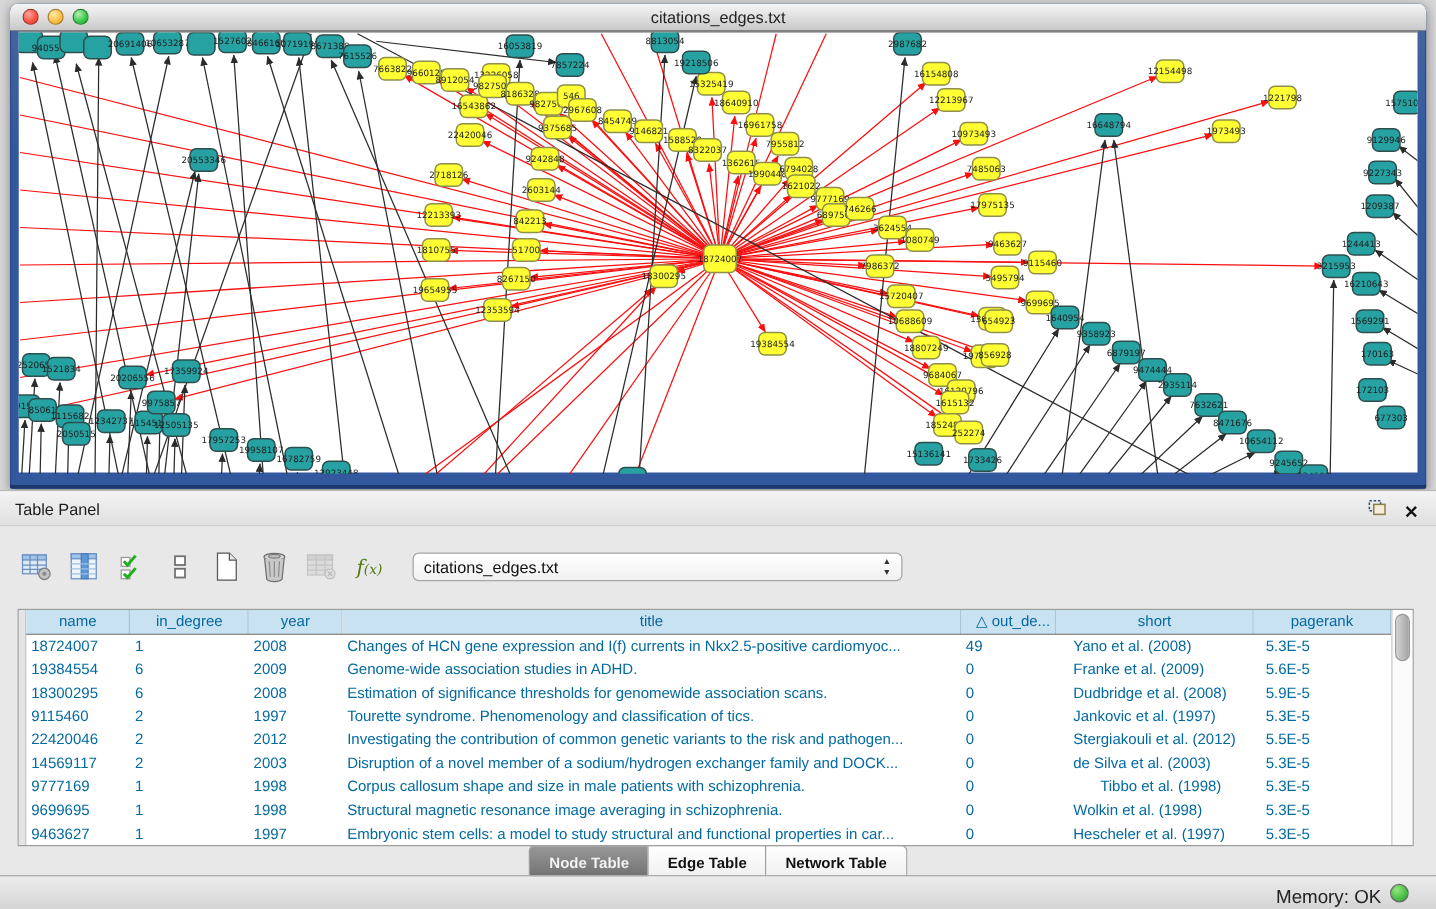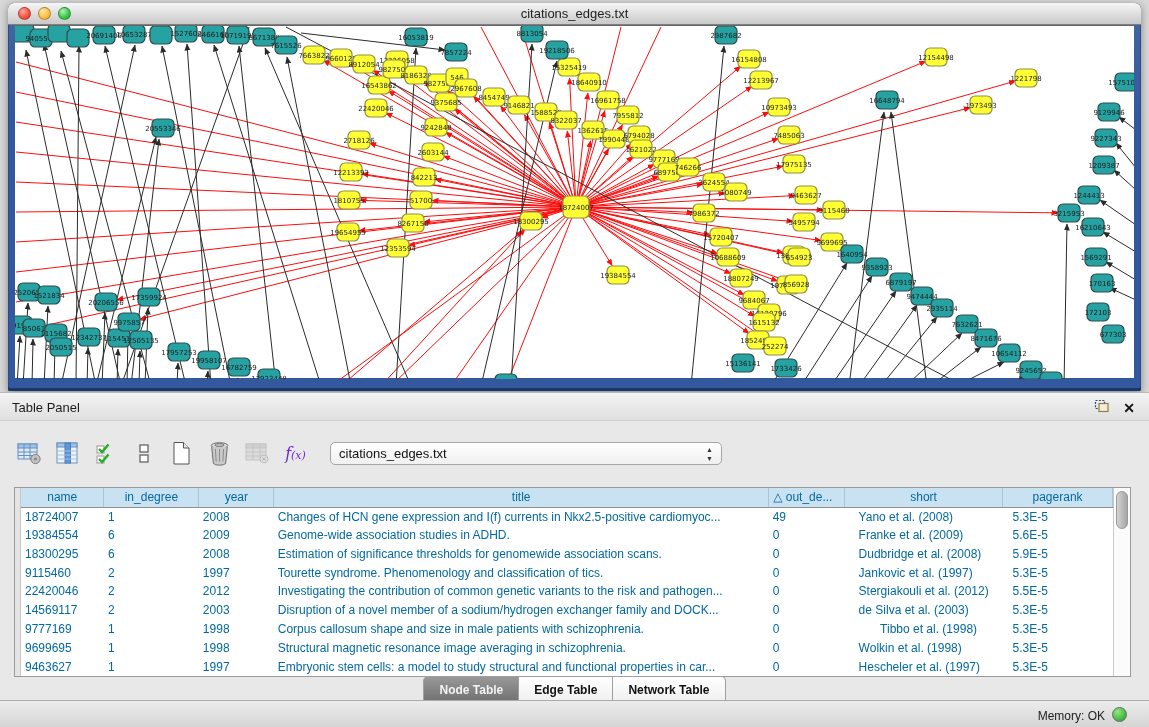--- a/index.html
+++ b/index.html
@@ -35,21 +35,21 @@
   .panel-titlebar { position:absolute; left:0; top:0; width:100%; height:28px;
     background:linear-gradient(#f3f3f3,#e0e0e0); border-bottom:1px solid #cfcfcf; }
   .panel-title { position:absolute; left:12px; top:7px; font-size:13px; color:#1c1c1c; }
   .panel-controls { position:absolute; right:14px; top:6px; display:flex; gap:13px; align-items:center; }
   .close-x { font-size:14px; font-weight:bold; color:#111; line-height:14px; }
 
   .toolbar { position:absolute; left:14px; top:40px; height:40px; display:flex;
     align-items:center; gap:7px; }
   .tool-btn { width:31px; height:34px; border:none; background:transparent; padding:0;
     display:flex; align-items:center; justify-content:center; }
-  .fx { font-family:"DejaVu Serif", serif; font-style:italic; font-size:16px; color:#6d28d9; }
+  .fx { font-family:"DejaVu Serif", serif; font-style:italic; font-size:16px; color:#4d7c0f; }
   .fx .fxp { font-size:11px; }
   .combo { margin-left:12px; width:392px; height:23px; border:1px solid #a6a6a6;
     border-radius:5px; background:linear-gradient(#ffffff,#f0f0f0);
     display:flex; align-items:center; padding:0 8px; font-size:13px; color:#111;
     position:relative; }
   .combo-arrows { position:absolute; right:8px; top:2px; font-size:7px; line-height:9px;
     color:#333; text-align:center; }
 
   .tbl-wrap { position:absolute; left:14px; top:94px; width:1117px; height:190px;
     background:#fff; border:1px solid #9b9b9b; display:flex; overflow:hidden; }
@@ -66,21 +66,21 @@
   .tabs { position:absolute; left:0; top:283px; width:100%; display:flex; justify-content:center; }
   .tab { height:28px; line-height:18px; padding:0 15px; font-size:12px; font-weight:bold;
     background:linear-gradient(#ffffff,#efefef); border:1px solid #9f9f9f; border-left:none;
     color:#111; }
   .tab:first-child { border-left:1px solid #9f9f9f; border-radius:5px 0 0 5px; }
   .tab:last-child { border-radius:0 5px 5px 0; }
   .tab.active { background:linear-gradient(#989898,#6f6f6f); color:#f3f3f3; }
 
   .status-bar { position:absolute; left:0; top:700px; width:1149px; height:27px;
     background:linear-gradient(#ececec,#d5d5d5); border-top:1px solid #ababab; }
-  .mem-label { position:absolute; right:44px; top:8px; font-size:12px; color:#222; }
+  .mem-label { position:absolute; right:44px; top:8px; font-size:15px; color:#222; }
   .mem-dot { position:absolute; right:22px; top:6px; width:15px; height:15px; border-radius:50%;
     background:radial-gradient(circle at 35% 30%, #93e87e, #3db53d 70%, #2c8f2c);
     border:1px solid #6a6a6a; }
 </style>
 </head>
 <body>
 
 <div class="desktop">
 
   <div class="net-window">
@@ -844,21 +844,21 @@
             <col style="width: 76px;">
             <col style="width: 158px;">
             <col style="width: 110px;">
           </colgroup>
         <thead>
             <tr id="hrow">
               <th style="text-align: center;">name</th>
               <th style="text-align: center;">in_degree</th>
               <th style="text-align: center;">year</th>
               <th style="text-align: center;">title</th>
-              <th style="text-align: left;">△ out_de...</th>
+              <th style="text-align: right;">△ out_de...</th>
               <th style="text-align: center;">short</th>
               <th style="text-align: center;">pagerank</th>
             </tr>
           </thead>
         <tbody id="tbody">
             <tr>
               <td>18724007</td>
               <td>1</td>
               <td>2008</td>
               <td>Changes of HCN gene expression and I(f) currents in Nkx2.5-positive cardiomyoc...</td>

